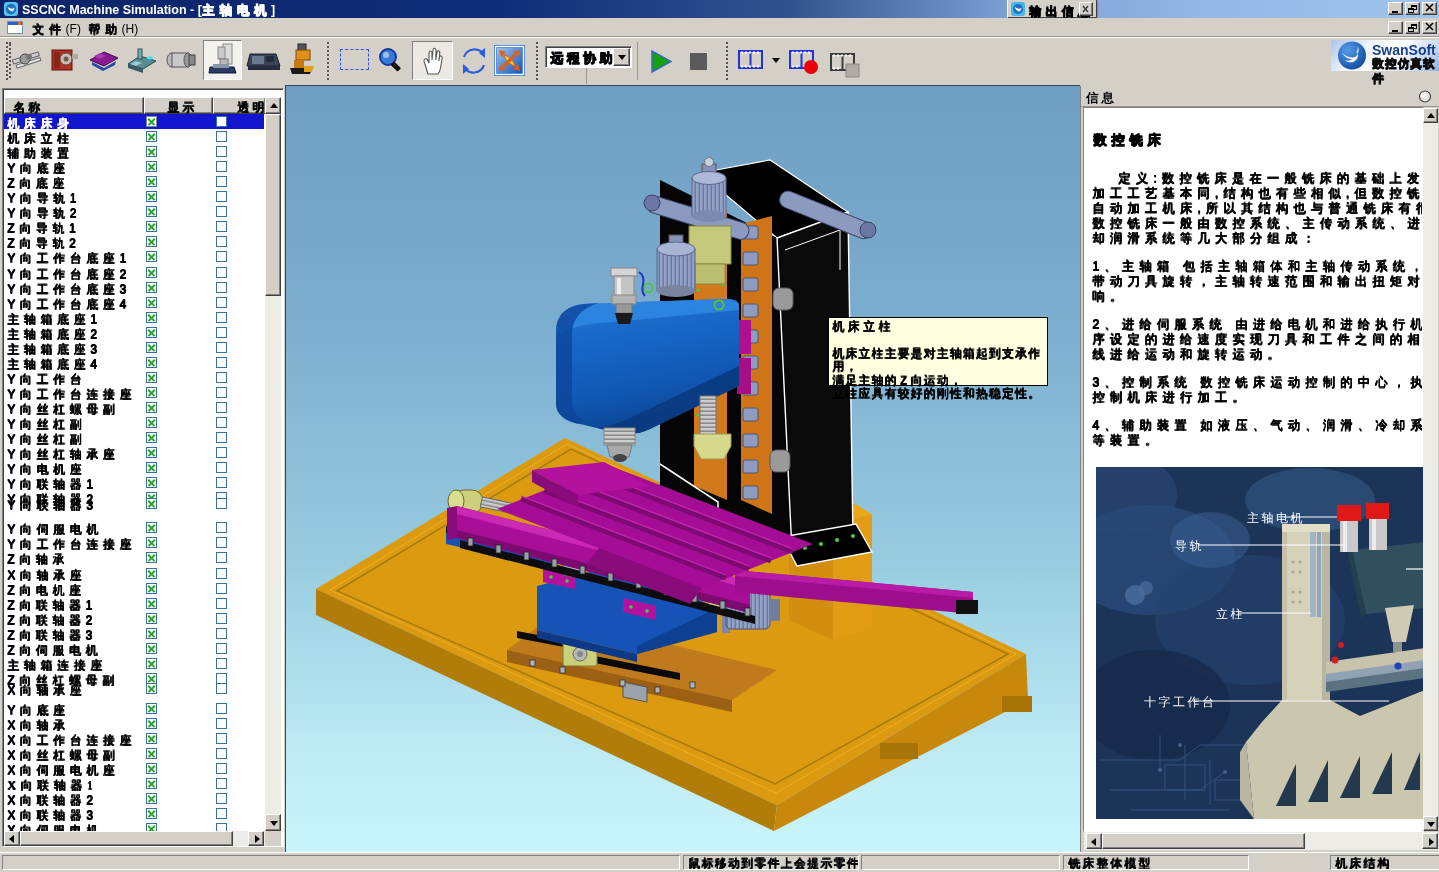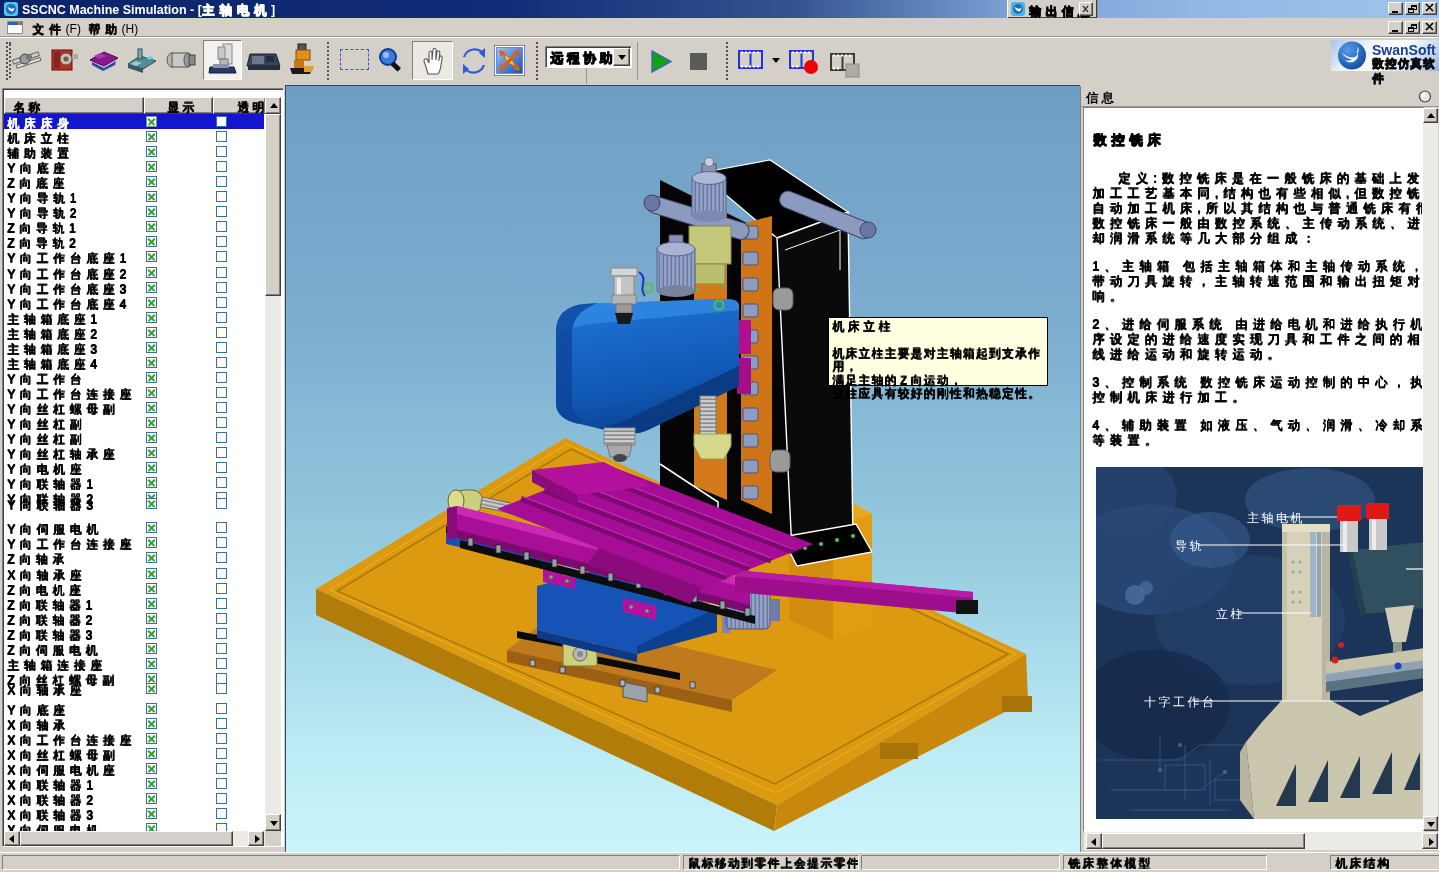--- a/index.html
+++ b/index.html
@@ -607,21 +607,21 @@
       <span class="cbx" style="left:212px;top:2px"></span>
     </div>
 <div class="row" style="top:647.15px;">
       <span class="tofu2" style="letter-spacing:4.6px;text-shadow:0.7px 0 #000,0 0.7px #000,0.7px 0.7px #000">X向伺服电机座</span>
       <span class="cbx" style="left:142px;top:2px;border-color:#3a6e9e">
         <i></i>
         <b></b>
       </span>
       <span class="cbx" style="left:212px;top:2px"></span>
     </div>
-<div class="row" style="top:662.20px;">
+<div class="row" style="top:662.20px;font-family:Liberation Serif, serif;">
       <span class="tofu2" style="letter-spacing:4.6px;text-shadow:0.7px 0 #000,0 0.7px #000,0.7px 0.7px #000">X向联轴器1</span>
       <span class="cbx" style="left:142px;top:2px;border-color:#3a6e9e">
         <i></i>
         <b></b>
       </span>
       <span class="cbx" style="left:212px;top:2px"></span>
     </div>
 <div class="row" style="top:677.25px;">
       <span class="tofu2" style="letter-spacing:4.6px;text-shadow:0.7px 0 #000,0 0.7px #000,0.7px 0.7px #000">X向联轴器2</span>
       <span class="cbx" style="left:142px;top:2px;border-color:#3a6e9e">
@@ -1017,14 +1017,14 @@
   </div>
 <div class="thumb" style="left:1102px;top:833px;width:203px;height:16px"></div>
 <div class="sbtn" style="left:1422px;top:833px;width:16px;height:16px">
     <div class="ab tri-r" style="left:6px;top:4px"></div>
   </div>
 
 <div class="ab" style="left:0;top:852px;width:1439px;height:20px;background:#d4d0c8;border-top:1px solid #fff"></div>
 <div class="stat" style="left:2px;width:678px"></div>
 <div class="stat" style="left:683px;width:176px"><span class="tofu2 dk" style="letter-spacing:1.2px">鼠标移动到零件上会提示零件信息</span></div>
 <div class="stat" style="left:861px;width:199px"></div>
-<div class="stat" style="left:1063px;width:204px"><span class="tofu2 dk" style="letter-spacing:2px">铣床整体模型</span></div>
+<div class="stat" style="left:1063px;width:186px"><span class="tofu2 dk" style="letter-spacing:2px">铣床整体模型</span></div>
 <div class="stat" style="left:1330px;width:146px"><span class="tofu2 dk" style="letter-spacing:2px">机床结构</span></div>
 
 </body></html>

